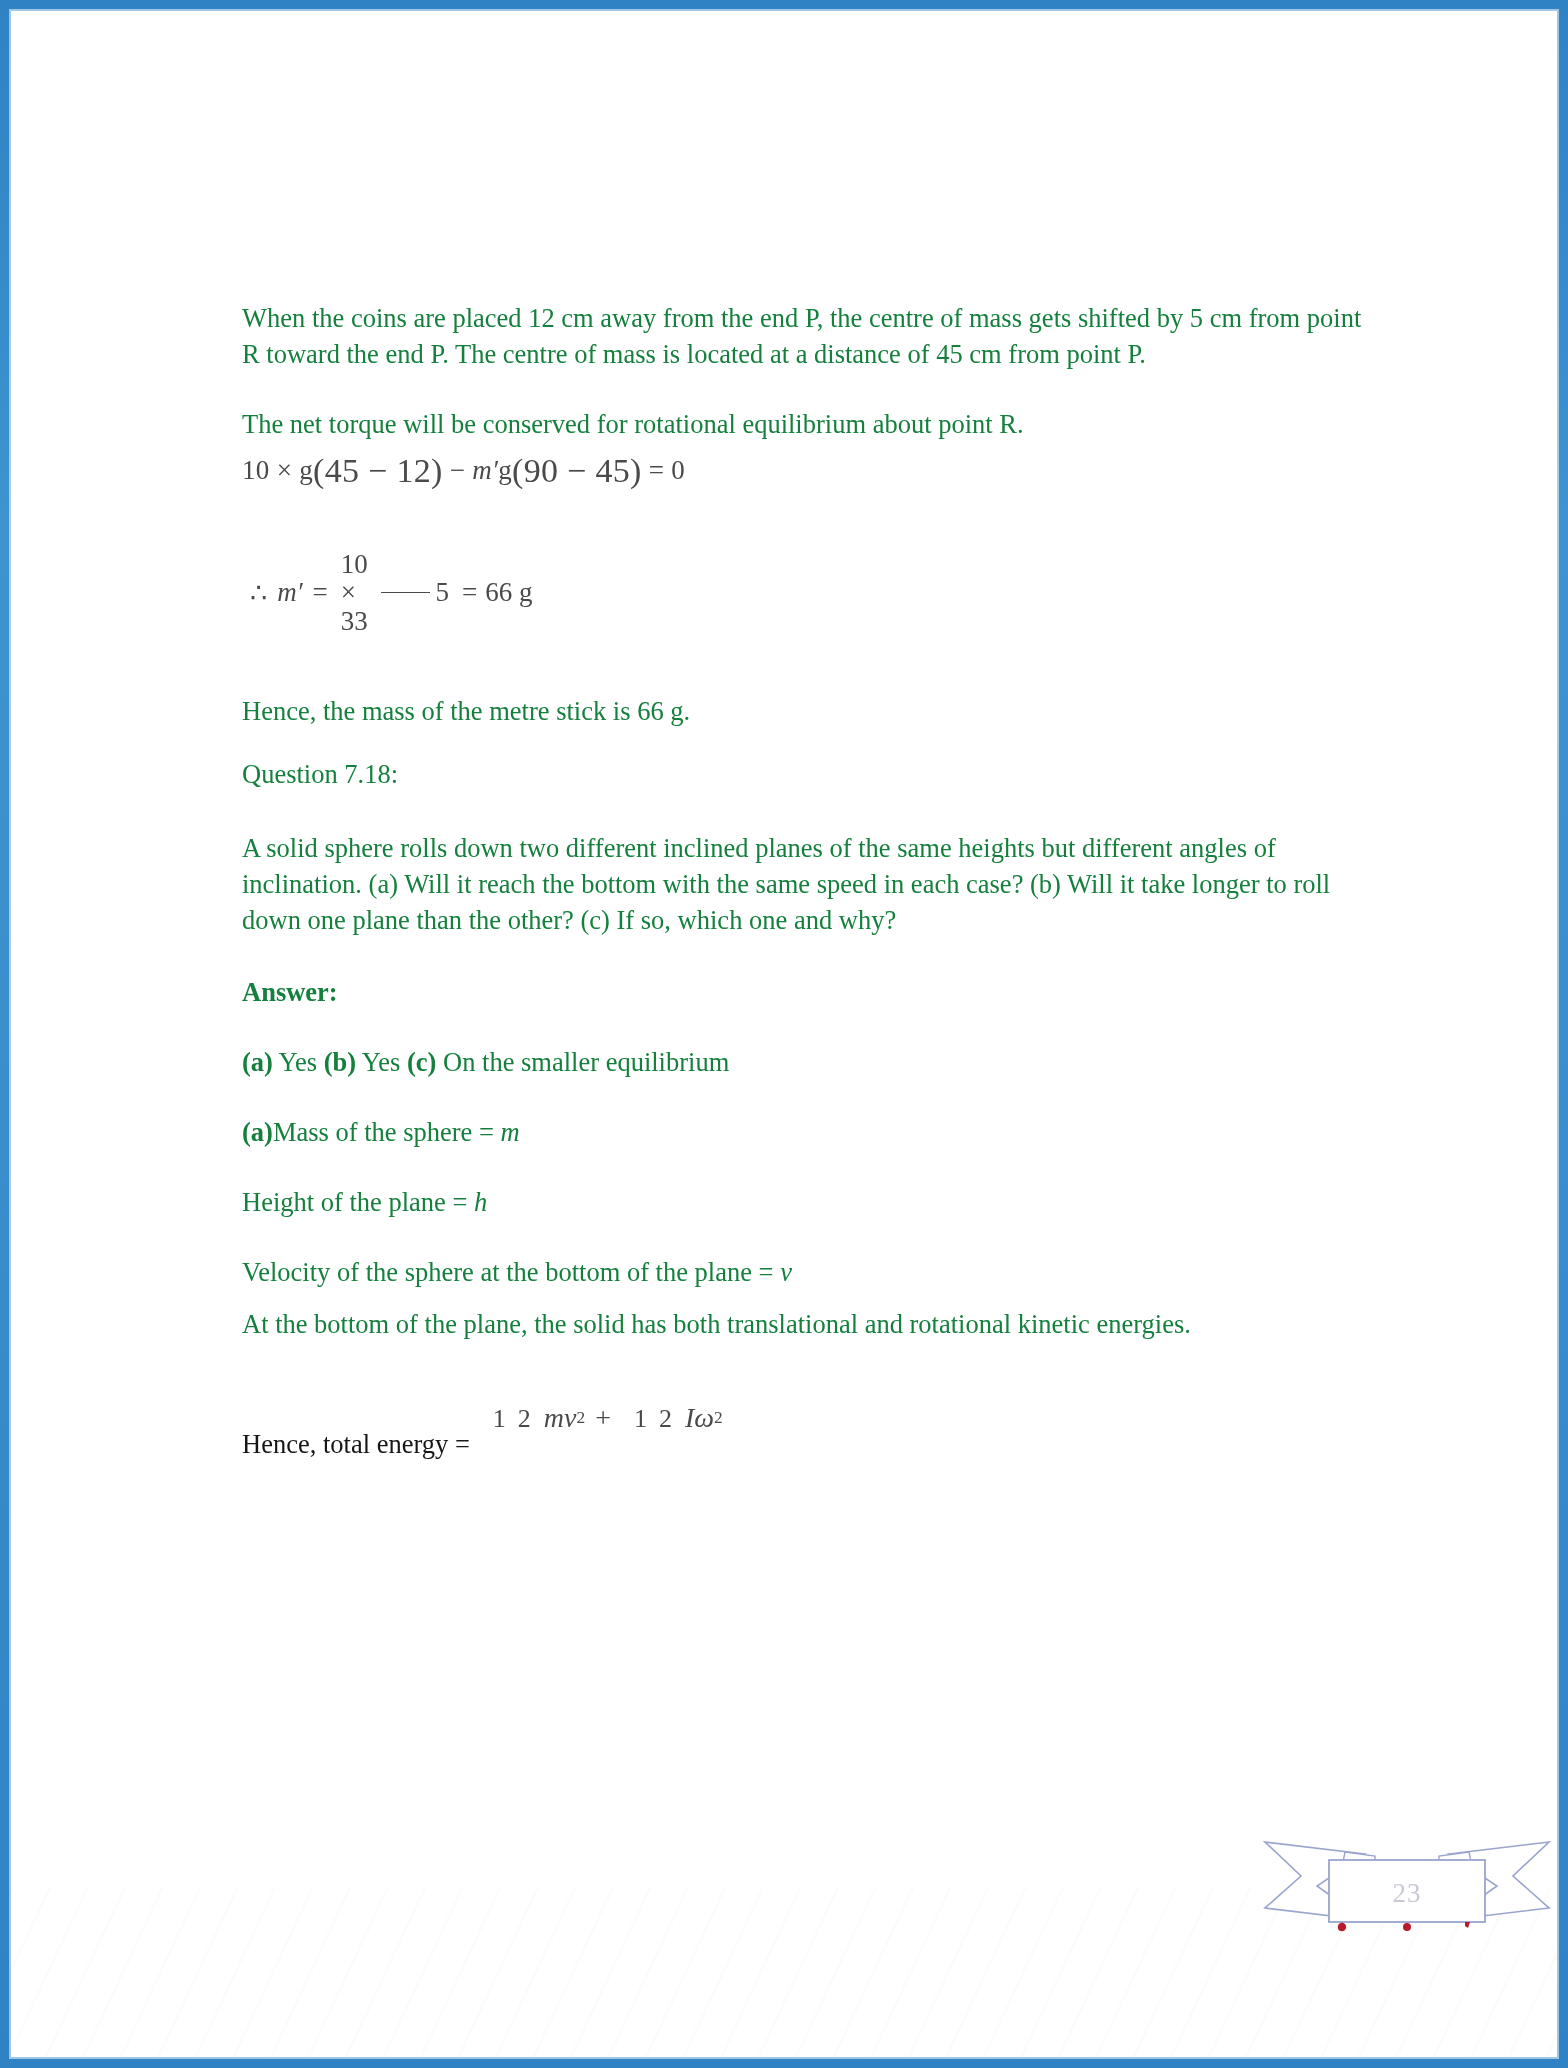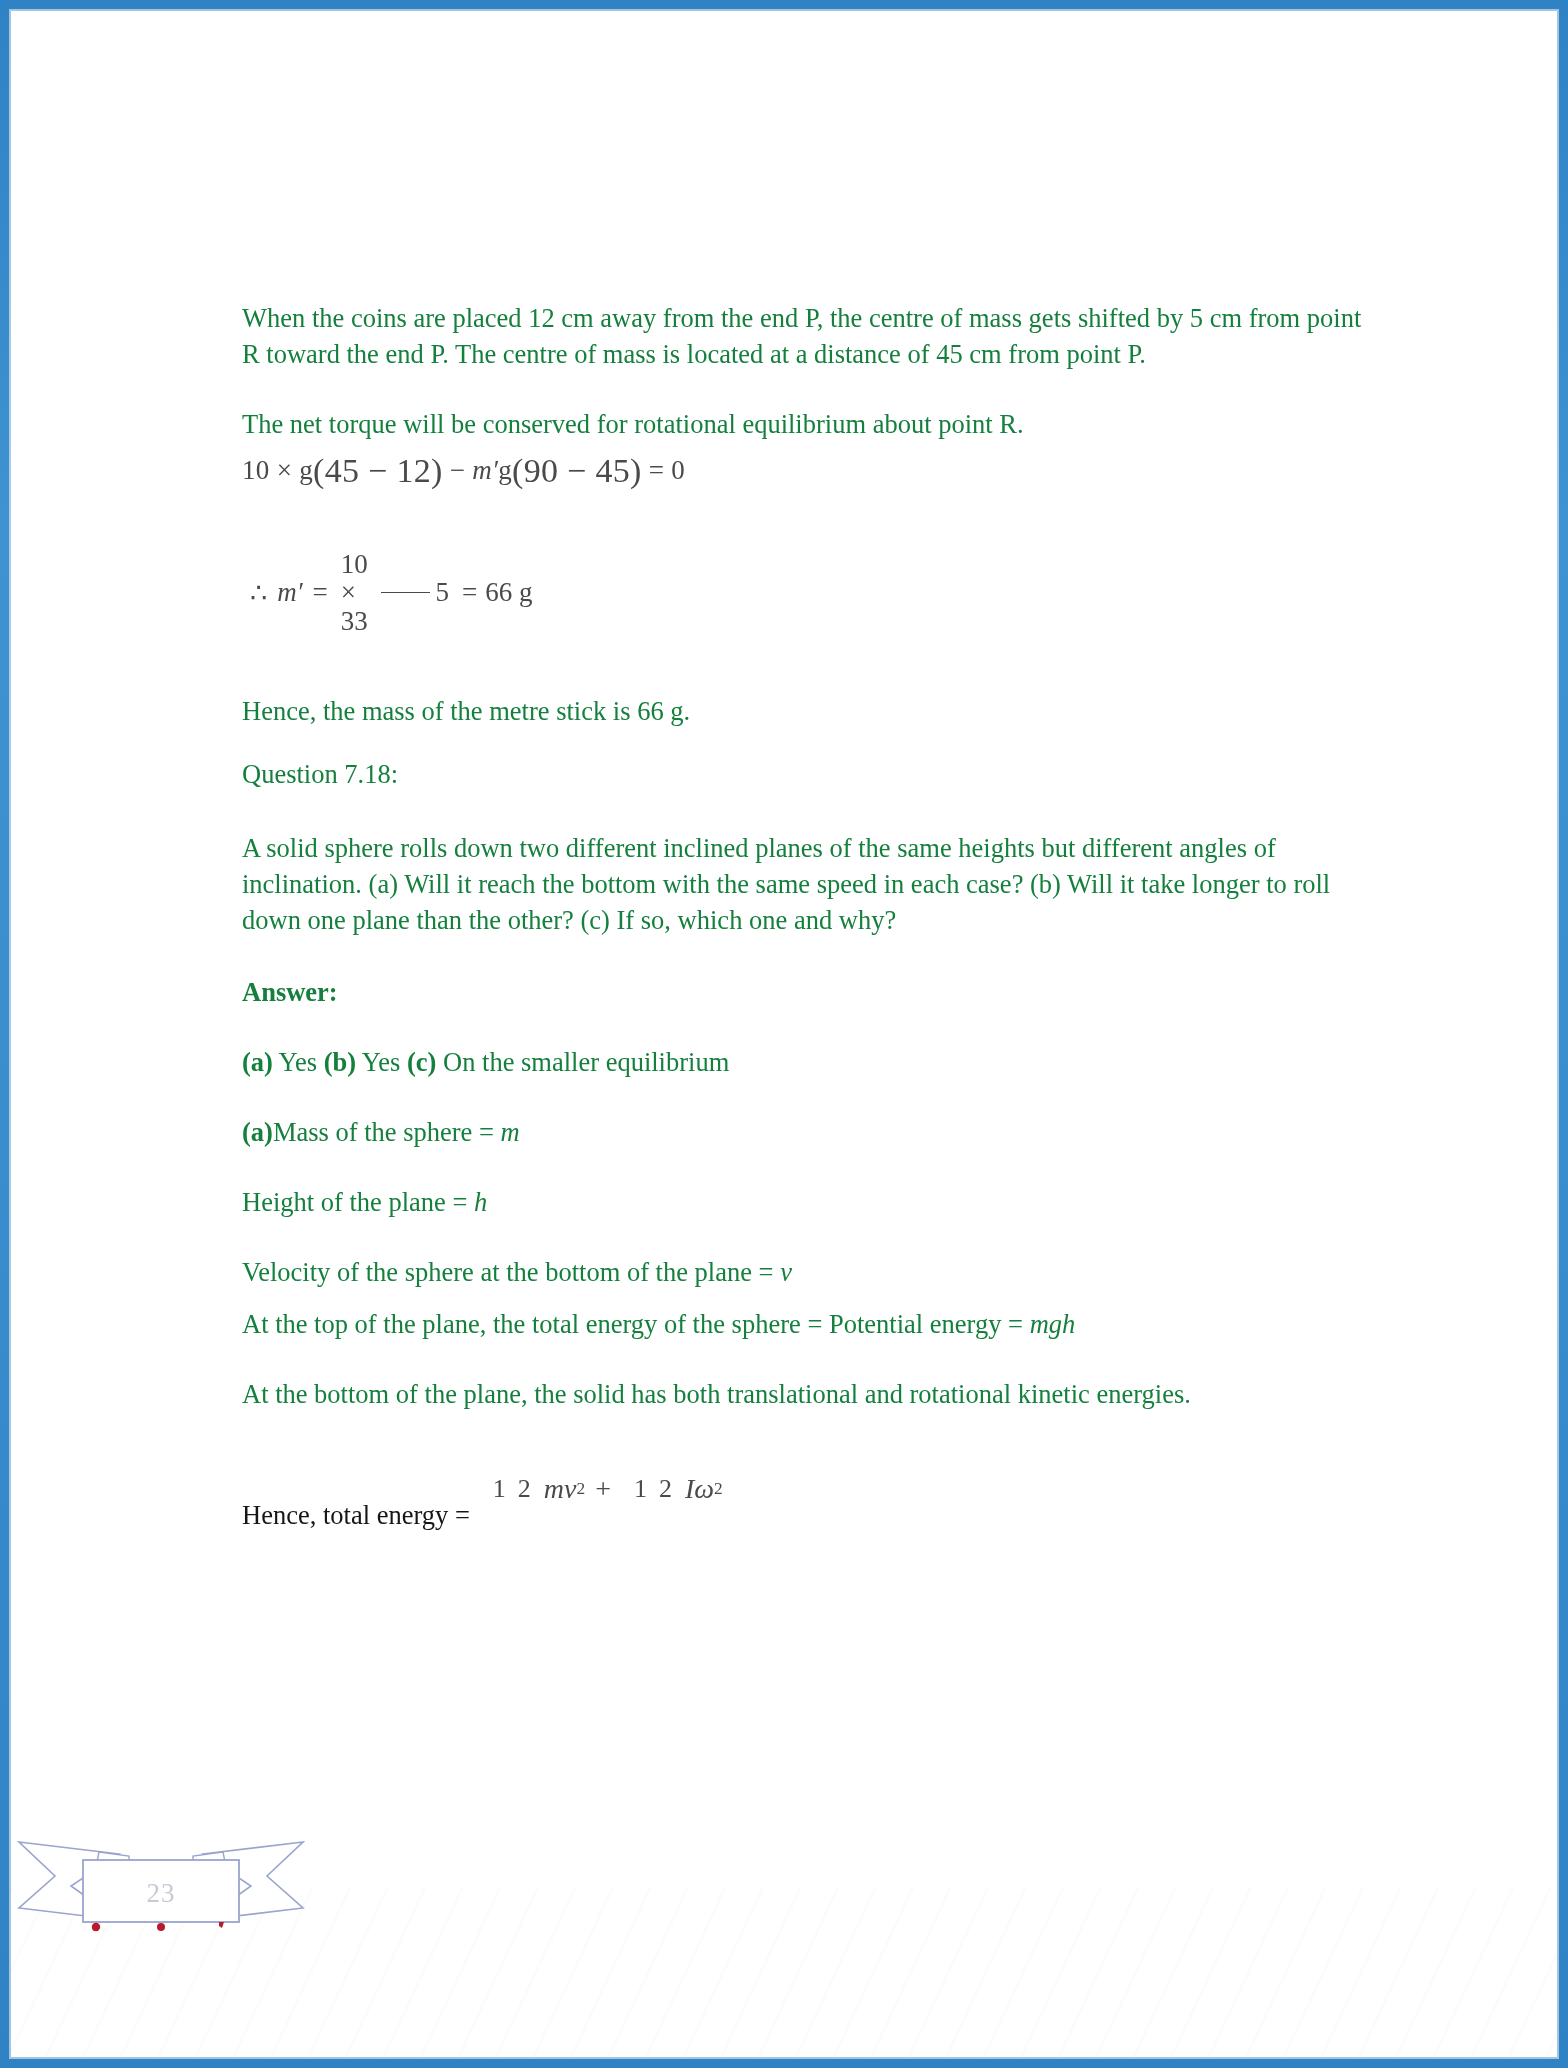--- a/index.html
+++ b/index.html
@@ -166,21 +166,21 @@
     vertical-align: super;
   }
 
   
   .banner-wrap {
     position: absolute;
     left: 0;
     right: 0;
     top: 1819px;  
     display: flex;
-    justify-content: flex-start;
+    justify-content: flex-end;
     pointer-events: none;
   }
   .banner {
     position: relative;
     width: 300px;
     height: 120px;
   }
   .banner svg { display: block; }
   .banner-number {
     position: absolute;
@@ -249,23 +249,20 @@
       </p>
 
       <p class="para" style="margin-bottom:34px;">
         <span>Height of the plane = </span><span class="ital">h</span>
       </p>
 
       <p class="para" style="margin-bottom:16px;">
         <span>Velocity of the sphere at the bottom of the plane = </span><span class="ital">v</span>
       </p>
 
-      <p class="para" style="margin-bottom:34px;">
-        <span>At the top of the plane, the total energy of the sphere = Potential energy = </span><span class="ital">mgh</span>
-      </p>
 
       <p class="para" style="margin-bottom:24px;">At the bottom of the plane, the solid has both translational and rotational kinetic energies.</p>
 
       <div class="energy-row">
         <span class="energy-label">Hence, total energy =</span>
         <span class="energy-formula">
           <span class="frac">
             <span class="num">1</span>
             <span class="bar"></span>
             <span class="den">2</span>

